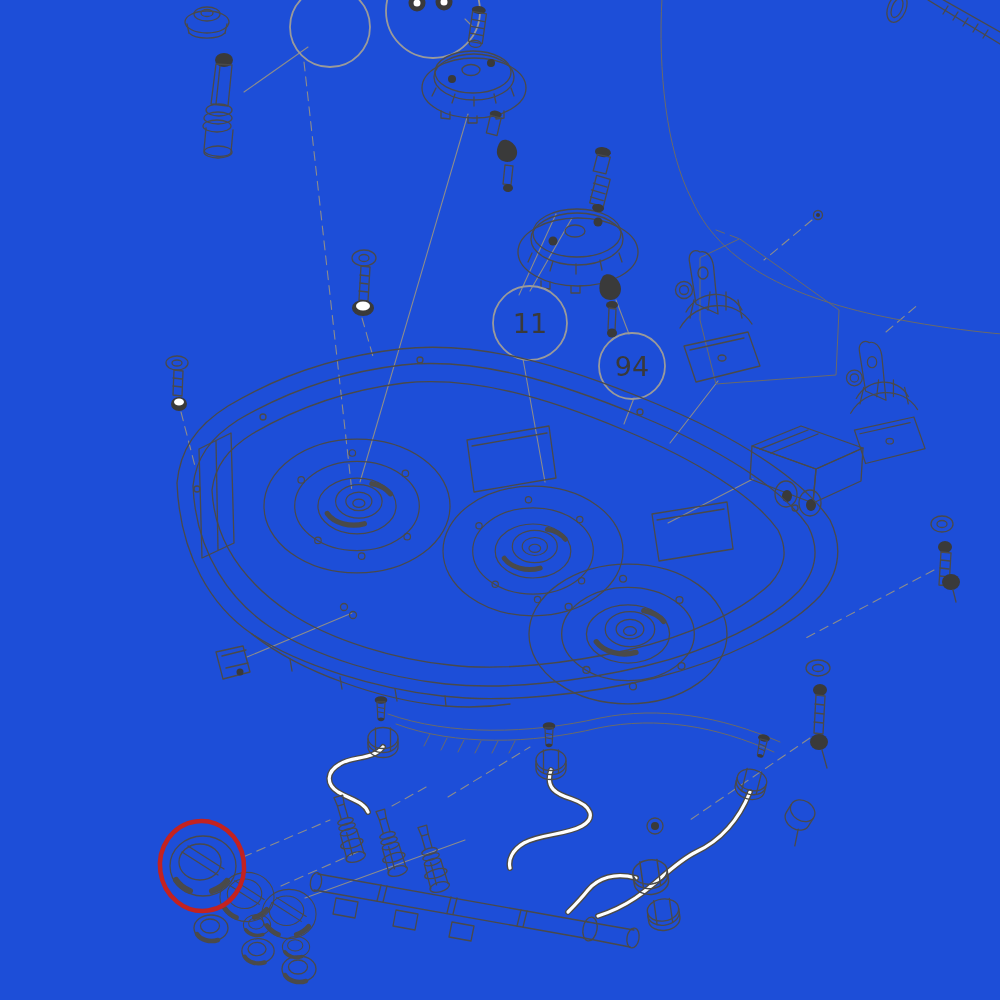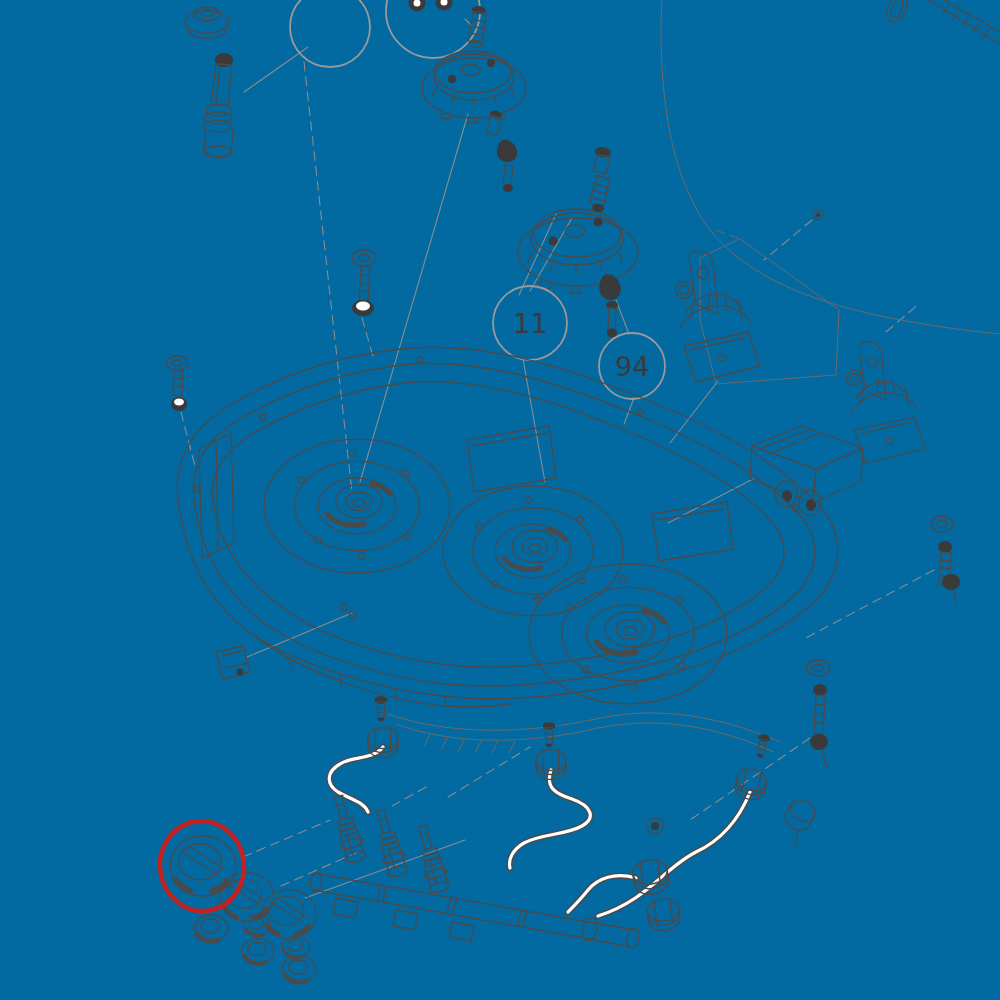--- a/index.html
+++ b/index.html
@@ -1,16 +1,16 @@
 <!DOCTYPE html>
 <html><head>
 <meta charset="utf-8">
 <style>
   html,body{margin:0;padding:0;background:#fff;width:1000px;height:1000px;overflow:hidden}
-  .stage{position:relative;width:1000px;height:1000px;background:#0369a1}
+  .stage{position:relative;width:1000px;height:1000px;background:#1d4ed8}
   svg{display:block}
   .ln{fill:none;stroke:#4a4a4a;stroke-width:1.3;stroke-linecap:round;stroke-linejoin:round}
   .ln2{fill:none;stroke:#6a6a6a;stroke-width:1;stroke-linecap:round;stroke-linejoin:round}
   .fd{fill:#3a3a3a;stroke:none}
   .lt{fill:none;stroke:#9a9a9a;stroke-width:1.8}
   .ldr{fill:none;stroke:#8c8c8c;stroke-width:1.1;stroke-linecap:round}
   .dash{stroke-dasharray:9 6}
   .tube{fill:none;stroke:#4a4a4a;stroke-width:6;stroke-linecap:round}
   .core{fill:none;stroke:#ffffff;stroke-width:3.2;stroke-linecap:round}
   .num{font-family:"DejaVu Sans","Liberation Sans",sans-serif;font-size:27px;fill:#3a3a3a;text-anchor:middle}

